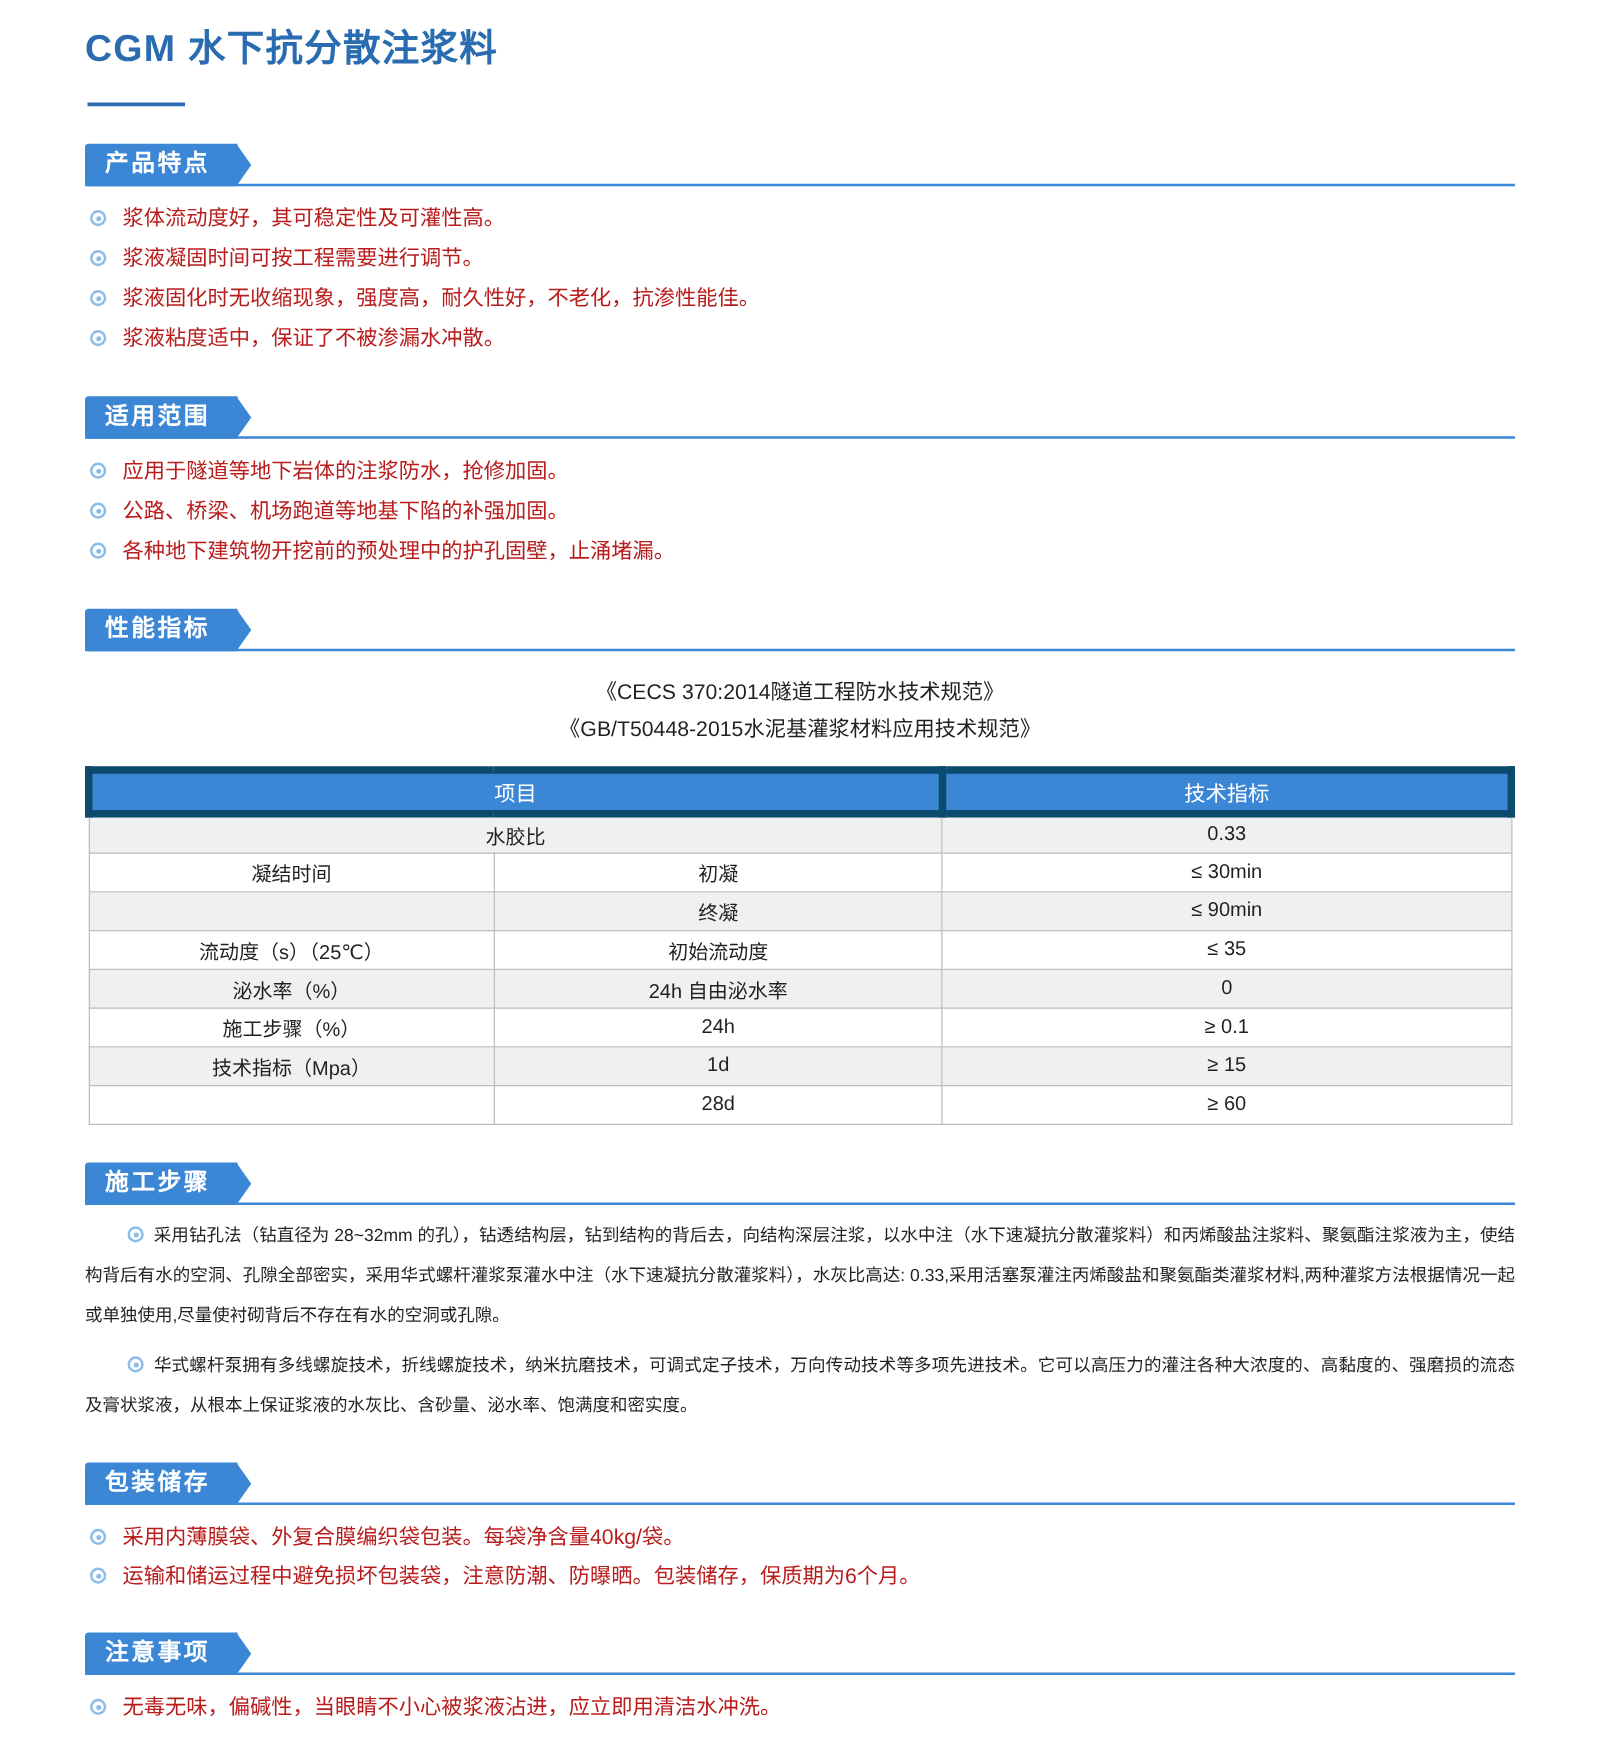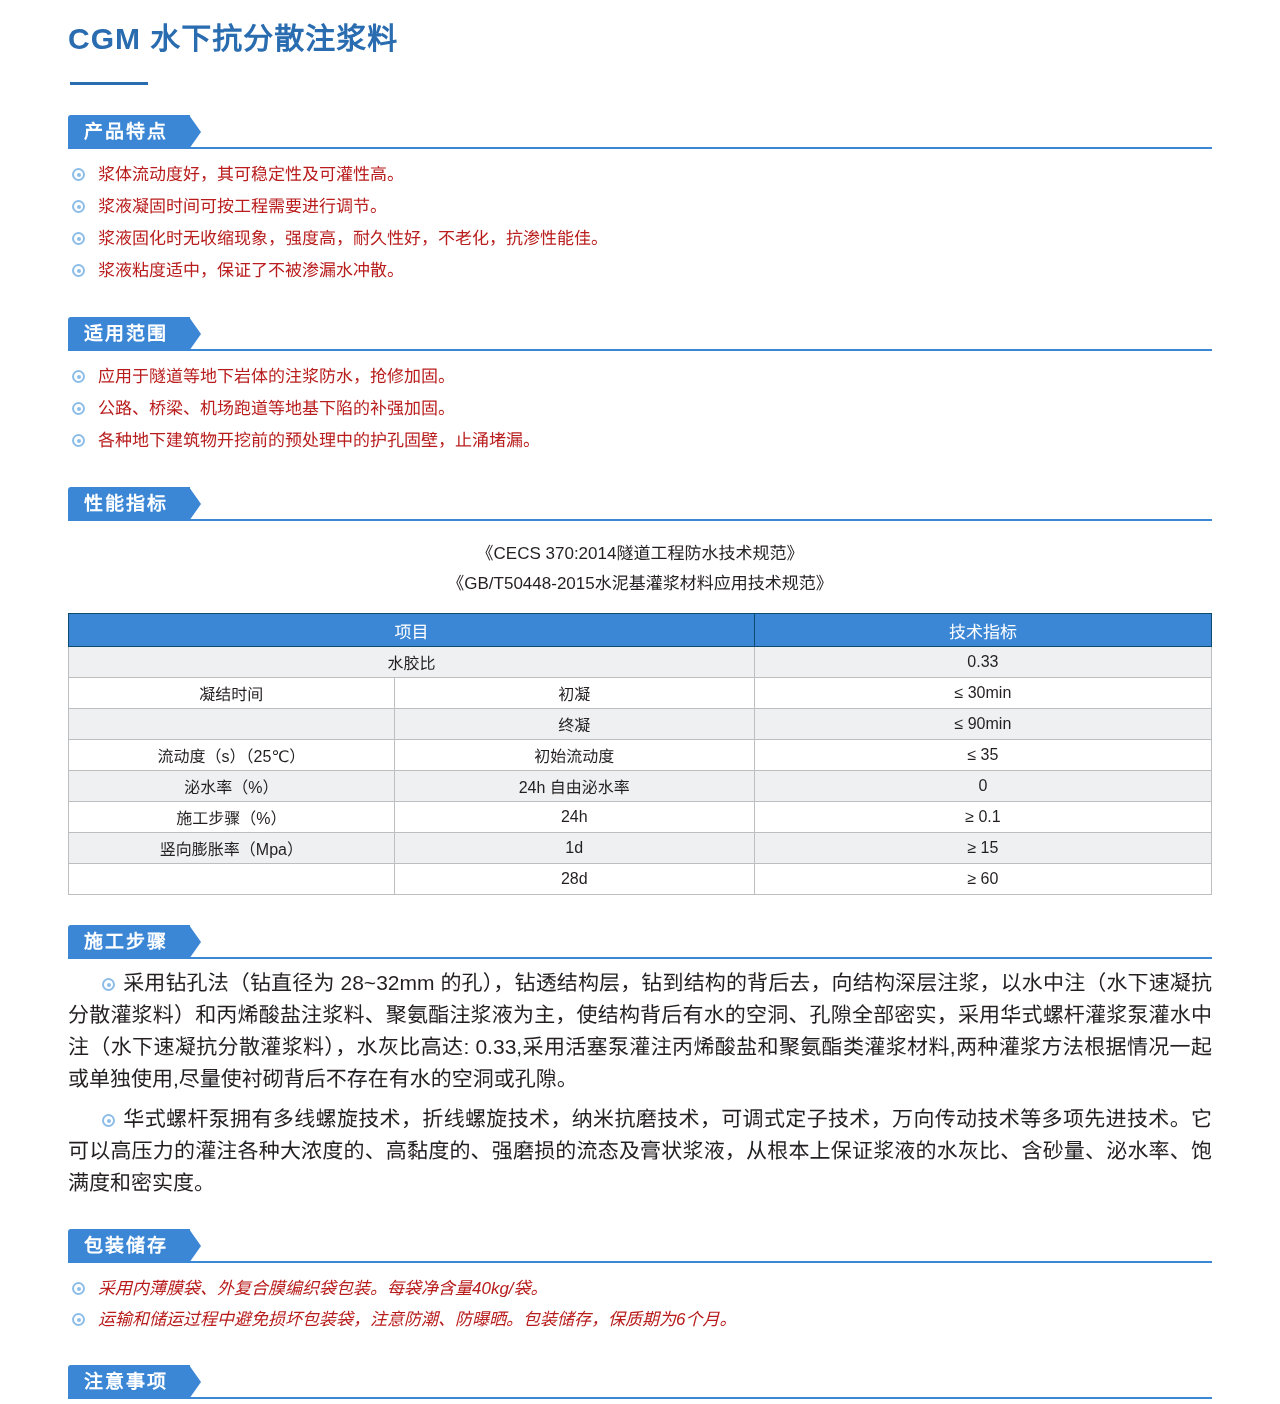--- a/index.html
+++ b/index.html
@@ -137,30 +137,30 @@
     height: 31px;
     padding: 2px 4px;
     color: #231f20;
   }
   table.spec thead th {
     background: #3b87d6;
     color: #ffffff;
     font-weight: normal;
     font-size: 17px;
     height: 33px;
-    border: 1px solid #0c4a6e;
+    border: 6px solid #0c4a6e;
   }
   table.spec tr.shade td { background: #eef0f2; }
   .col-a { width: 28.5%; }
   .col-b { width: 31.5%; }
   .col-c { width: 40%; }
 
   
   .para {
-    font-size: 21px;
+    font-size: 14px;
     line-height: 32px;
     text-align: justify;
     margin: 8px 0 0 0;
     text-indent: 0;
     position: relative;
   }
   .para .lead {
     display: inline-block;
     width: 34px;
   }
@@ -178,21 +178,21 @@
     content: "";
     position: absolute;
     left: 2.5px;
     top: 2.5px;
     width: 4px;
     height: 4px;
     background: #8cbde8;
     border-radius: 50%;
   }
 
-  ul.bullets.small li { line-height: 31px; font-style: italic; }
+  ul.bullets.small li { line-height: 31px; }
   ul.bullets.small li .dot { top: 9px; }
 </style>
 </head>
 <body>
 
 <div class="page">
 
   <h1 class="doc-title">CGM 水下抗分散注浆料</h1>
   <div class="title-rule"></div>
 
@@ -268,21 +268,21 @@
           <td>泌水率（%）</td>
           <td>24h 自由泌水率</td>
           <td>0</td>
         </tr>
         <tr>
           <td>施工步骤（%）</td>
           <td>24h</td>
           <td>≥ 0.1</td>
         </tr>
         <tr class="shade">
-          <td>竖向膨胀率（Mpa）</td>
+          <td>技术指标（Mpa）</td>
           <td>1d</td>
           <td>≥ 15</td>
         </tr>
         <tr>
           <td></td>
           <td>28d</td>
           <td>≥ 60</td>
         </tr>
       </tbody>
     </table>

